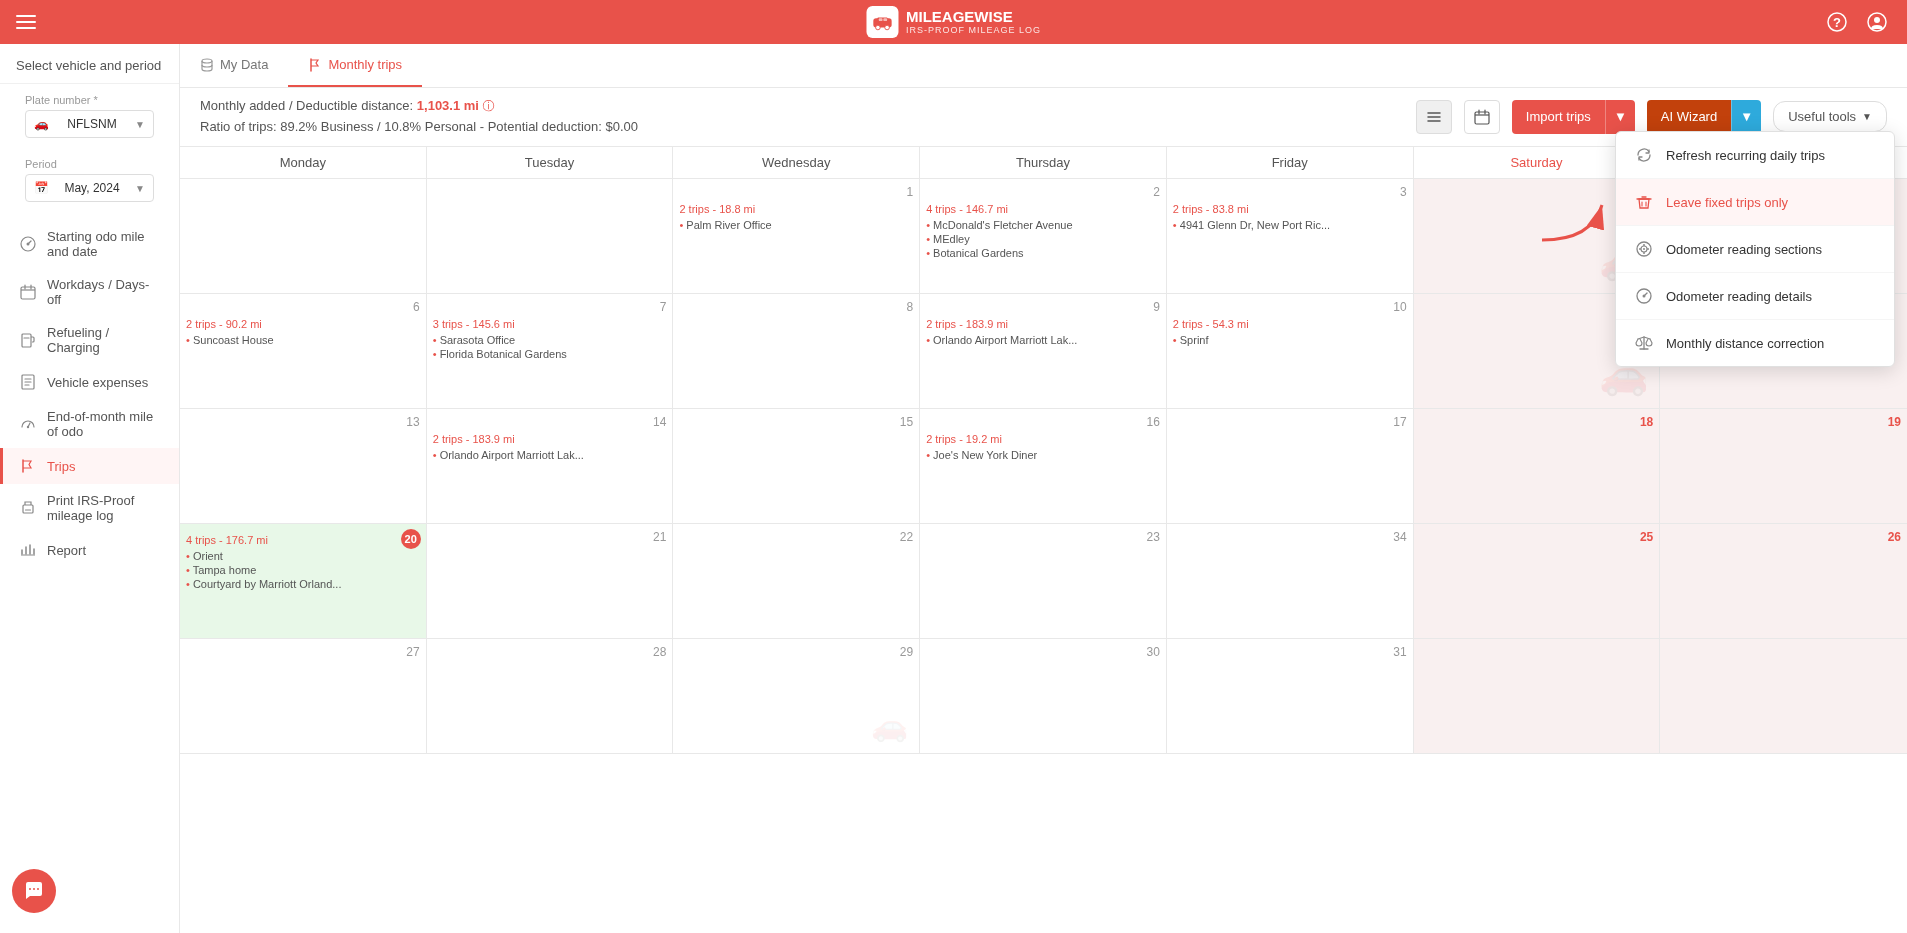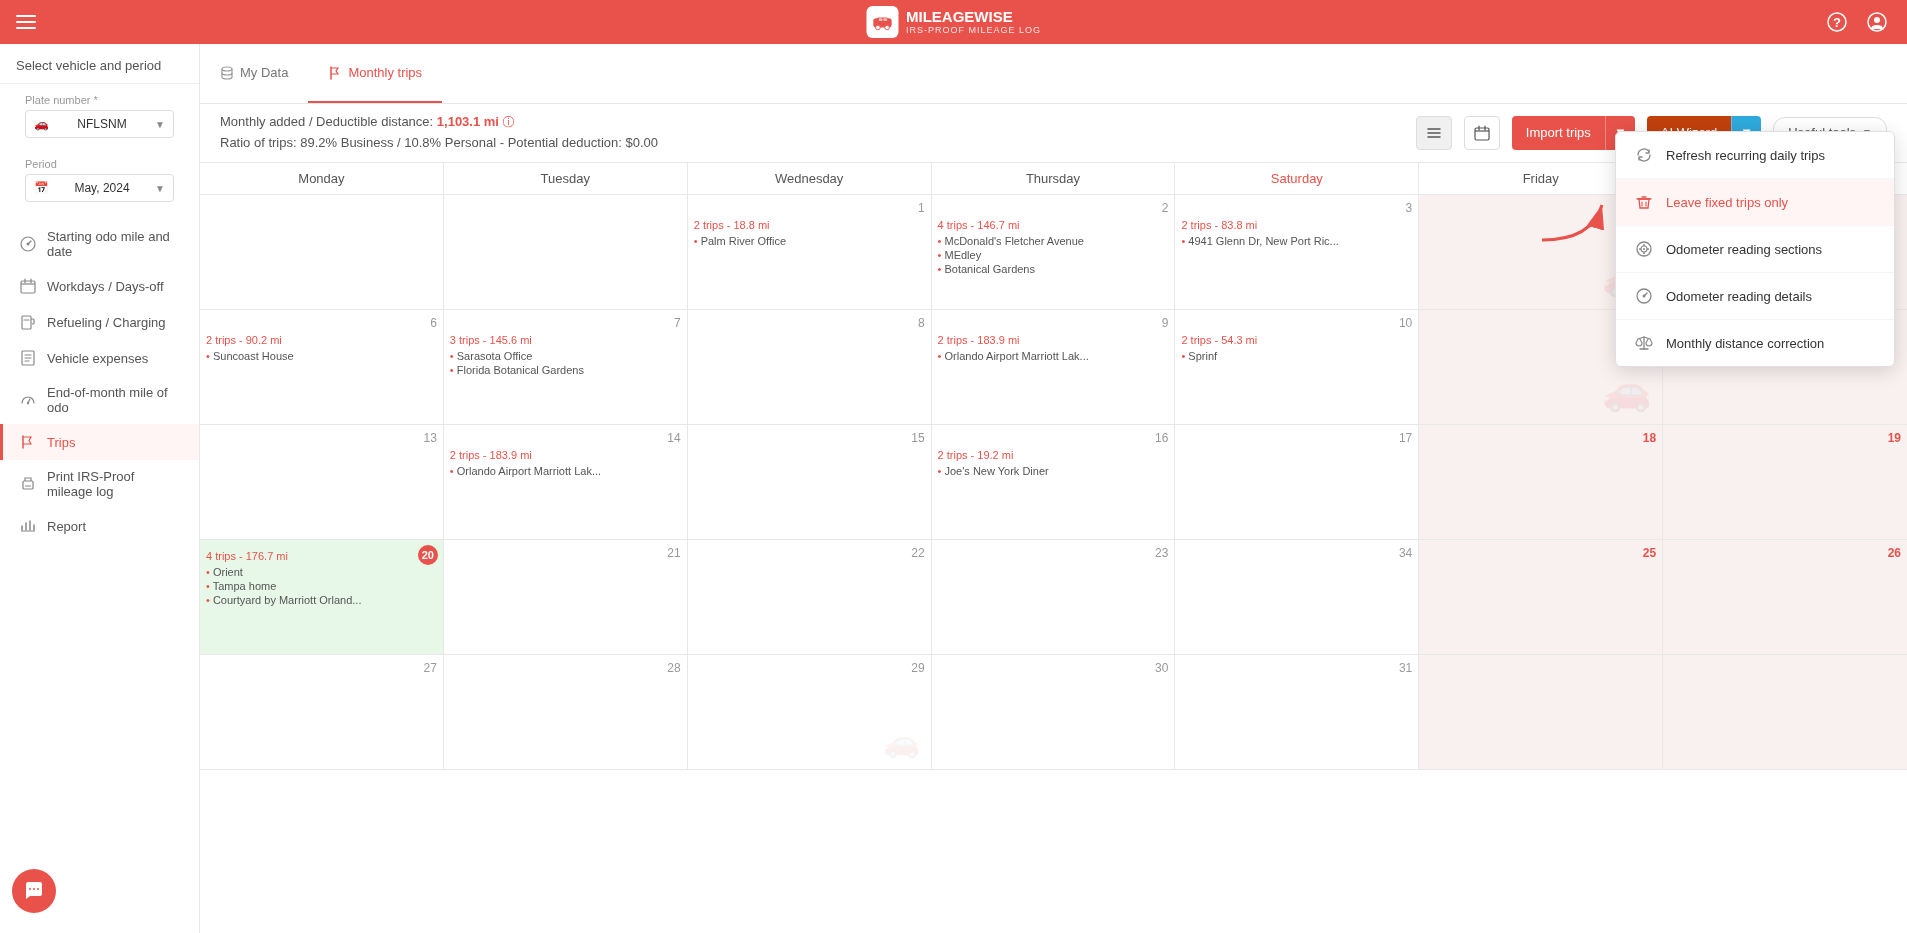--- a/index.html
+++ b/index.html
@@ -24,21 +24,21 @@
     .brand-sub { color: rgba(255,255,255,0.85); font-size: 9px; font-weight: 400; letter-spacing: 1px; }
     .nav-icon-btn { color: white; cursor: pointer; display: flex; align-items: center; justify-content: center; width: 28px; height: 28px; }
     .hamburger-icon { width: 20px; height: 14px; display: flex; flex-direction: column; justify-content: space-between; cursor: pointer; }
     .hamburger-icon span { display: block; height: 2px; background: white; border-radius: 2px; }
 
     
     .main-layout { display: flex; height: calc(933px - 44px); }
 
     
     .sidebar {
-      width: 200px;
+      width: 180px;
       background: white;
       border-right: 1px solid #e8e8e8;
       display: flex;
       flex-direction: column;
       flex-shrink: 0;
     }
     .sidebar-header {
       padding: 14px 16px 10px;
       border-bottom: 1px solid #f0f0f0;
     }
@@ -81,21 +81,21 @@
     
     .content-area { flex: 1; display: flex; flex-direction: column; overflow: hidden; }
 
     
     .sub-header-tabs {
       background: white;
       border-bottom: 1px solid #e8e8e8;
       display: flex;
       align-items: center;
       padding: 0 0 0 0;
-      height: 60px;
+      height: 44px;
     }
     .tab-item {
       padding: 12px 20px;
       cursor: pointer;
       color: #777;
       font-size: 13px;
       display: flex;
       align-items: center;
       gap: 6px;
       border-bottom: 2px solid transparent;
@@ -431,22 +431,22 @@
         </button>
       </div>
     </div>
 
     <div class="calendar-container">
       <div class="calendar-header">
         <div class="cal-day-header">Monday</div>
         <div class="cal-day-header">Tuesday</div>
         <div class="cal-day-header">Wednesday</div>
         <div class="cal-day-header">Thursday</div>
+        <div class="cal-day-header">Friday</div>
         <div class="cal-day-header" style="color:#e8524a;">Saturday</div>
-        <div class="cal-day-header">Friday</div>
         <div class="cal-day-header" style="color:#e8524a;">Sunday</div>
       </div>
 
       <div class="calendar-grid">
 
         <div class="cal-cell"></div>
         <div class="cal-cell"></div>
         <div class="cal-cell has-trips">
           <div class="cal-date">1</div>
           <div class="cal-trips-summary">2 trips - 18.8 mi</div>

